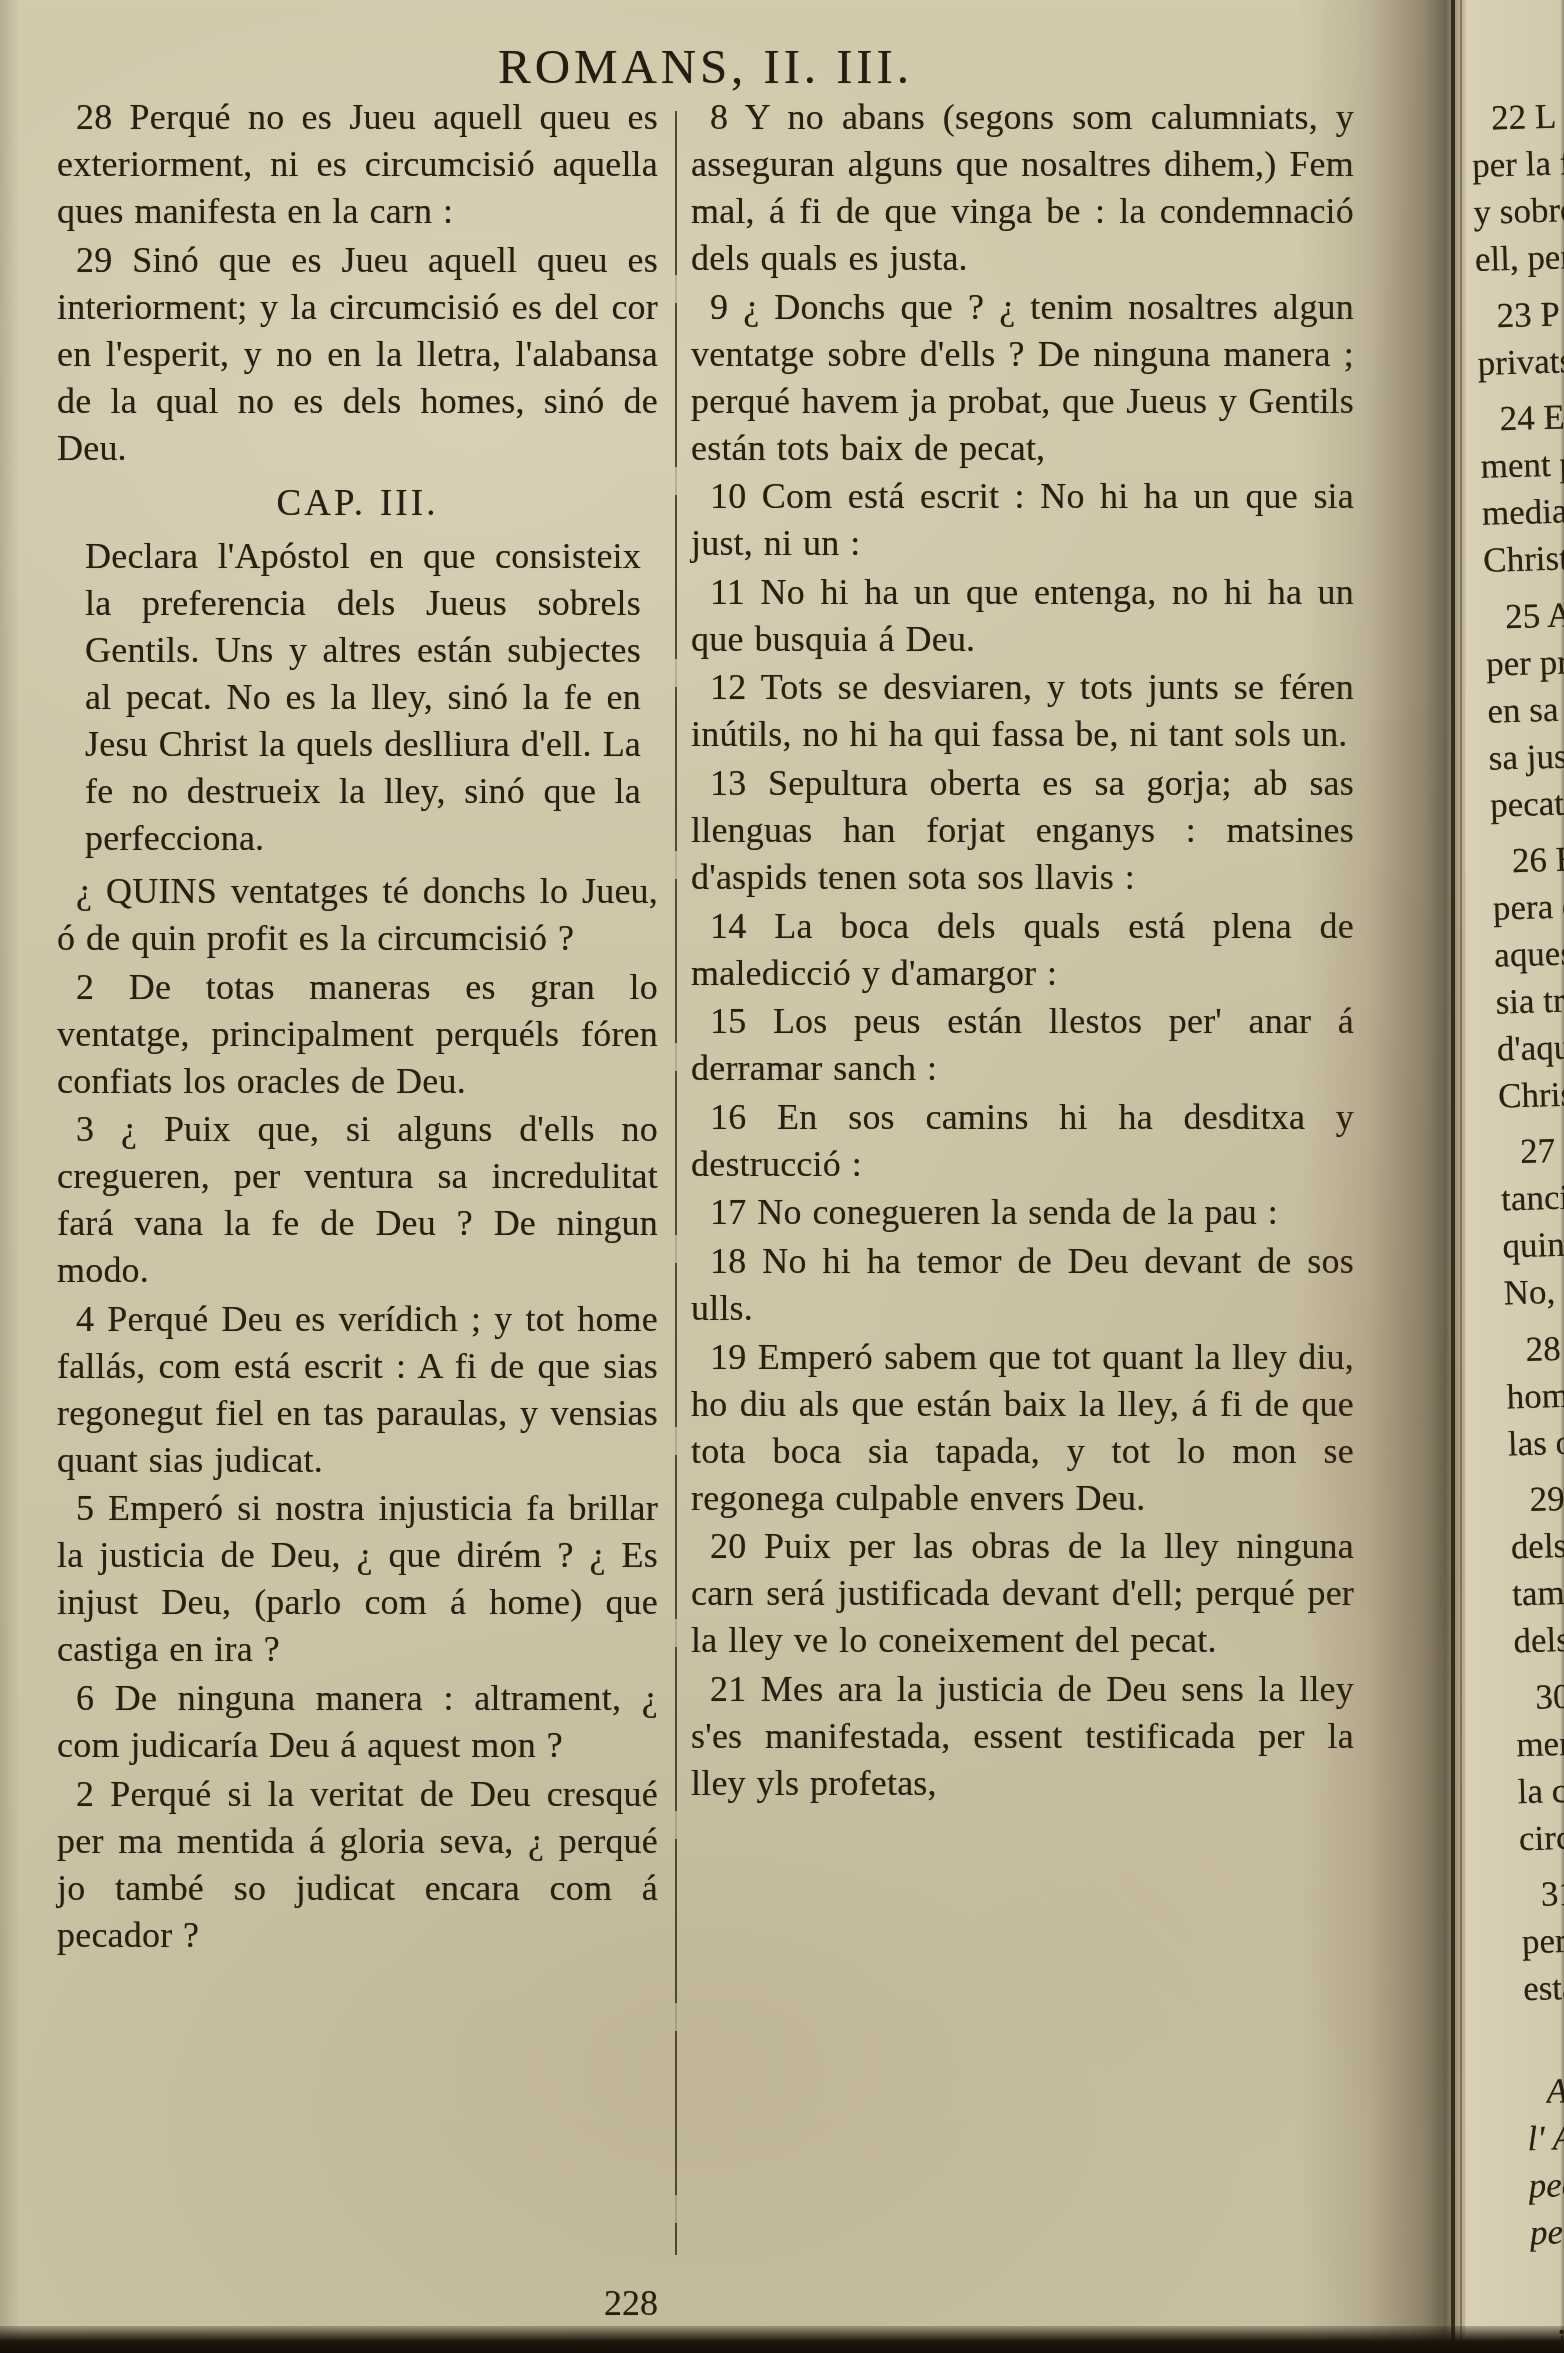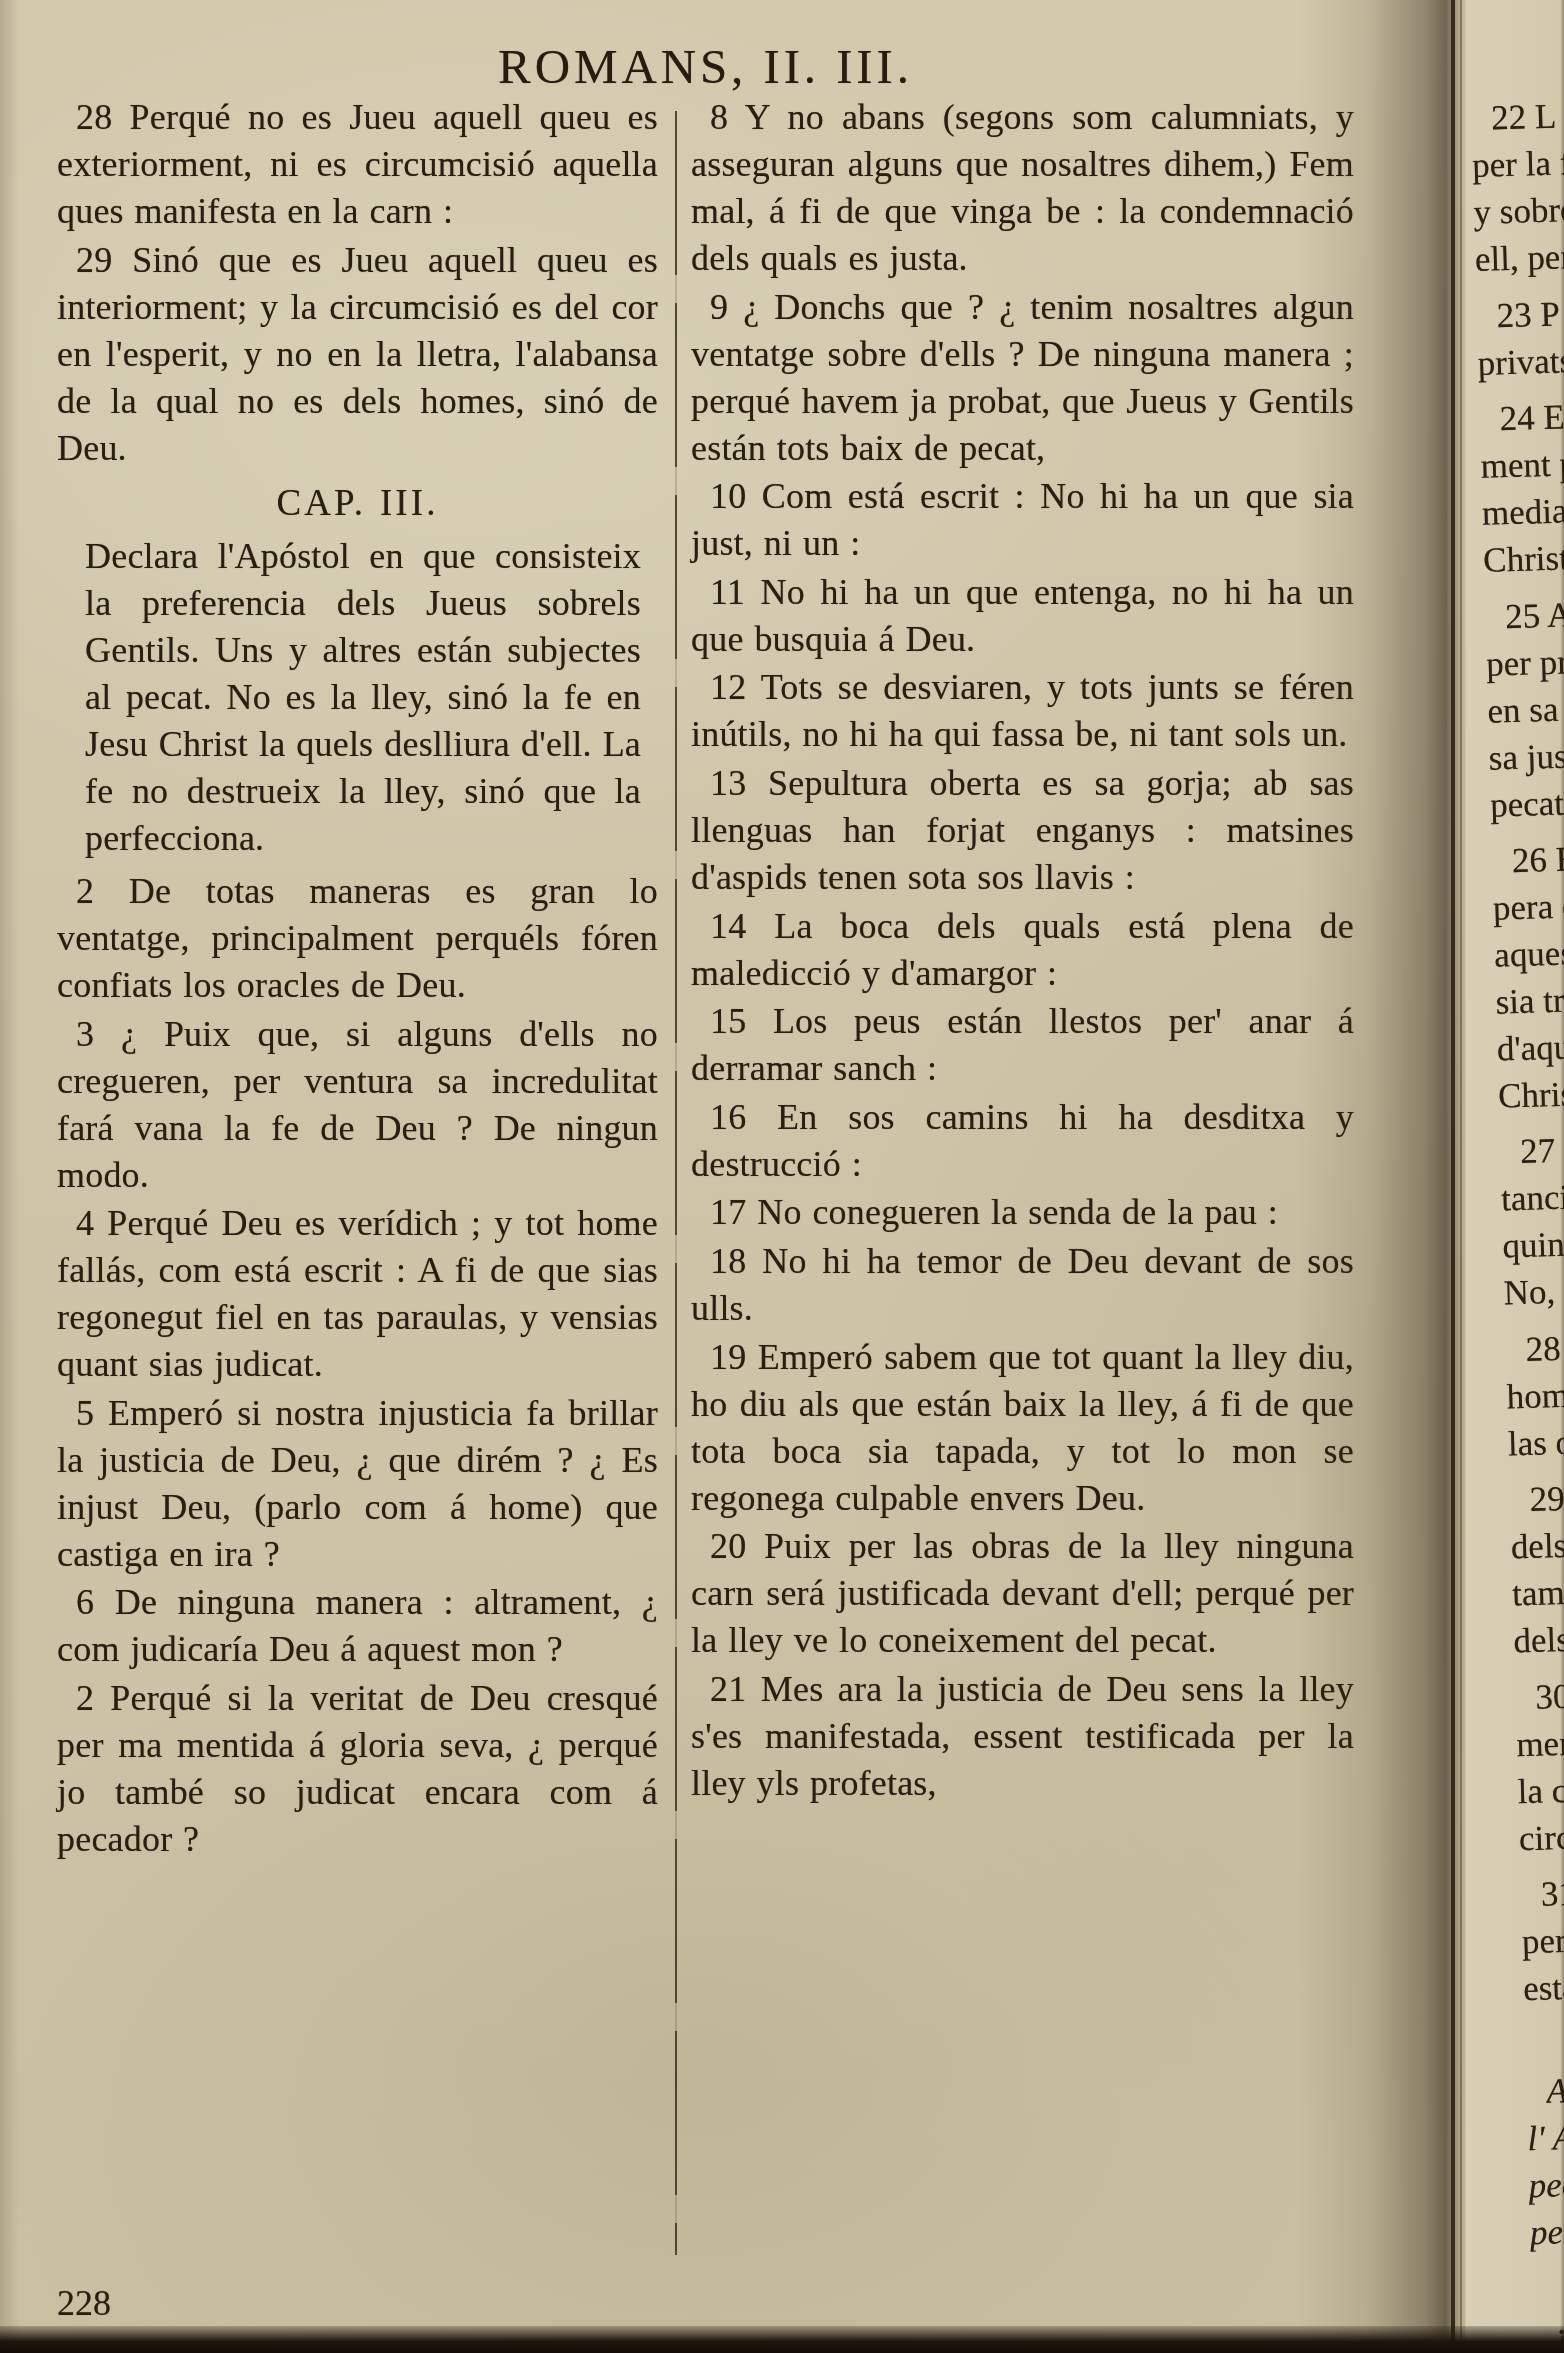--- a/index.html
+++ b/index.html
@@ -69,21 +69,21 @@
     position:absolute; left:675px; top:111px;
     width:2.3px; height:2144px;
     background:repeating-linear-gradient(
       to bottom,
       rgba(52,41,25,0.80) 0px, rgba(52,41,25,0.80) 164px,
       rgba(52,41,25,0.18) 164px, rgba(52,41,25,0.18) 192px);
   }
 
   .pagenum {
     position:absolute; top:2282px; left:57px; width:601px;
-    text-align:left;
+    text-align:right;
     font-size:36px; color:#281f11;
     text-shadow:0 0 0.8px rgba(40,30,17,0.5);
   }
 
   .edge-paper {
     position:absolute; left:1465px; top:0; width:100px; height:100%;
     background:linear-gradient(90deg, #d9d0b6, #d2c9ad);
   }
   .gutter {
     position:absolute; left:1297px; top:0; width:169px; height:100%;
@@ -142,20 +142,21 @@
     <div class="col-left">
       <div>
 
       <p class="verse">28 Perqué no es Jueu aquell queu es exteriorment, ni es circumcisió aquella ques manifesta en la carn :</p>
           <p class="verse">29 Sinó que es Jueu aquell queu es interiorment; y la circumcisió es del cor en l'esperit, y no en la lletra, l'alabansa de la qual no es dels homes, sinó de Deu.</p>
         </div>
       <div class="chap">CAP. III.</div>
       <p class="summary">Declara l'Apóstol en que consisteix la preferencia dels Jueus sobrels Gentils. Uns y altres están subjectes al pecat. No es la lley, sinó la fe en Jesu Christ la quels deslliura d'ell. La fe no destrueix la lley, sinó que la perfecciona.</p>
       <div>
 
+      <p class="verse">¿ QUINS ventatges té donchs lo Jueu, ó de quin profit es la circumcisió ?</p>
           <p class="verse">2 De totas maneras es gran lo ventatge, principalment perquéls fóren confiats los oracles de Deu.</p>
           <p class="verse">3 ¿ Puix que, si alguns d'ells no cregueren, per ventura sa incredulitat fará vana la fe de Deu ? De ningun modo.</p>
           <p class="verse">4 Perqué Deu es verídich ; y tot home fallás, com está escrit : A fi de que sias regonegut fiel en tas paraulas, y vensias quant sias judicat.</p>
           <p class="verse">5 Emperó si nostra injusticia fa brillar la justicia de Deu, ¿ que dirém ? ¿ Es injust Deu, (parlo com á home) que castiga en ira ?</p>
           <p class="verse">6 De ninguna manera : altrament, ¿ com judicaría Deu á aquest mon ?</p>
           <p class="verse">2 Perqué si la veritat de Deu cresqué per ma mentida á gloria seva, ¿ perqué jo també so judicat encara com á pecador ?</p>
         </div>
     </div>
 
     <div class="col-right">

